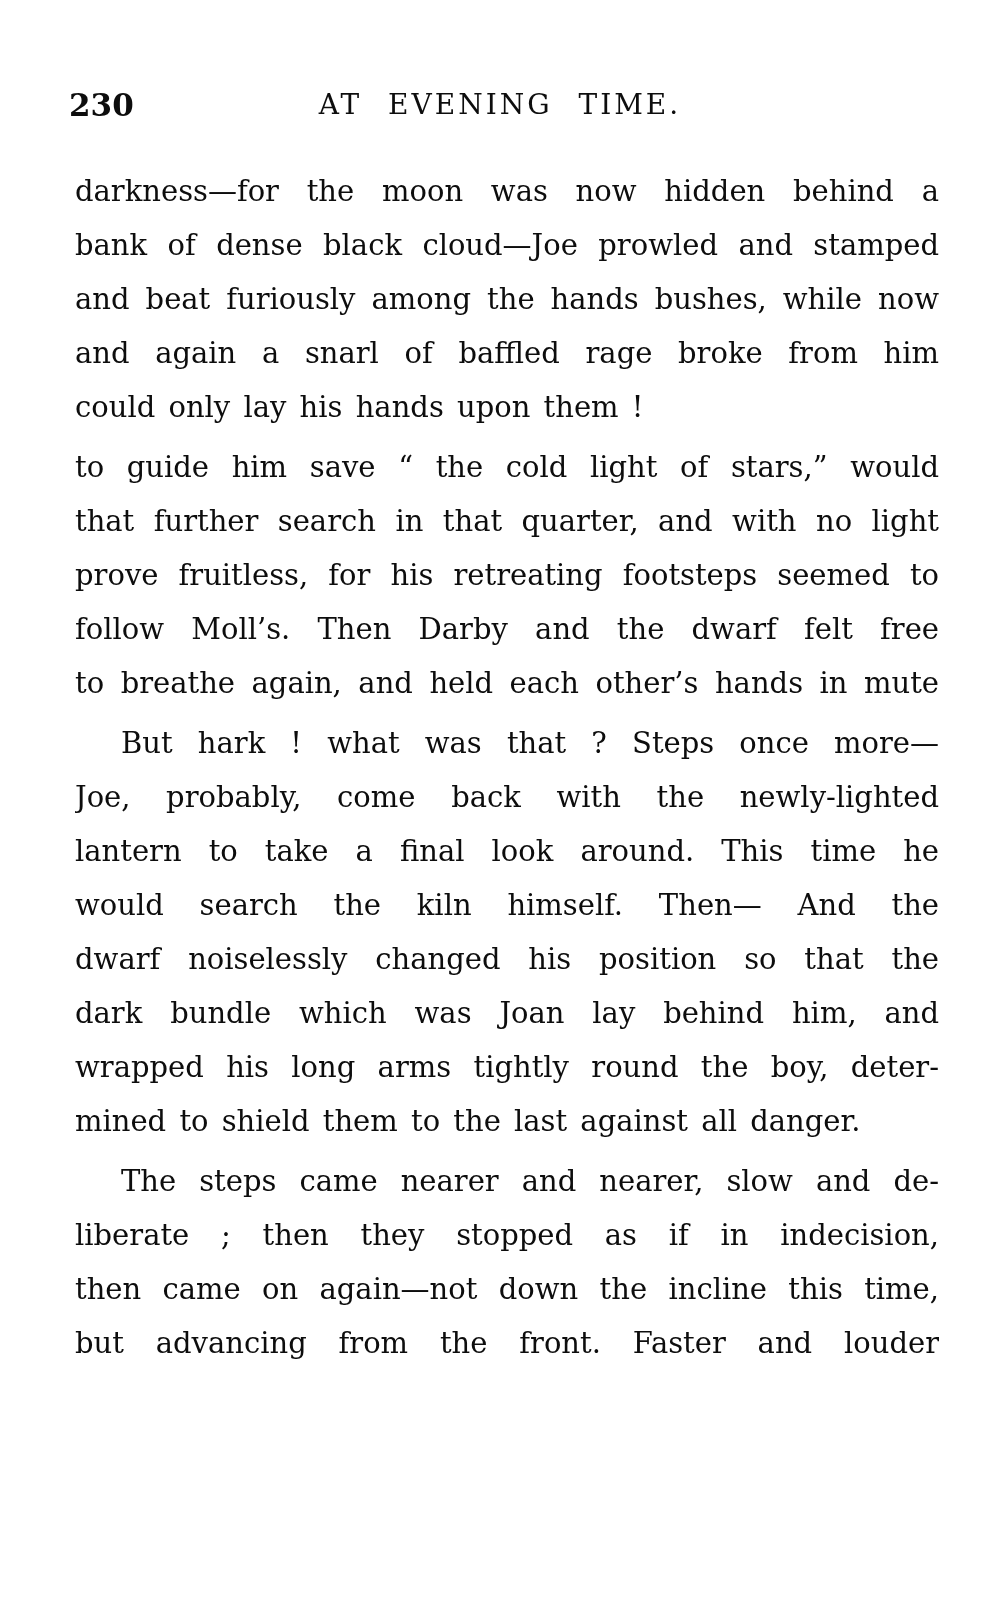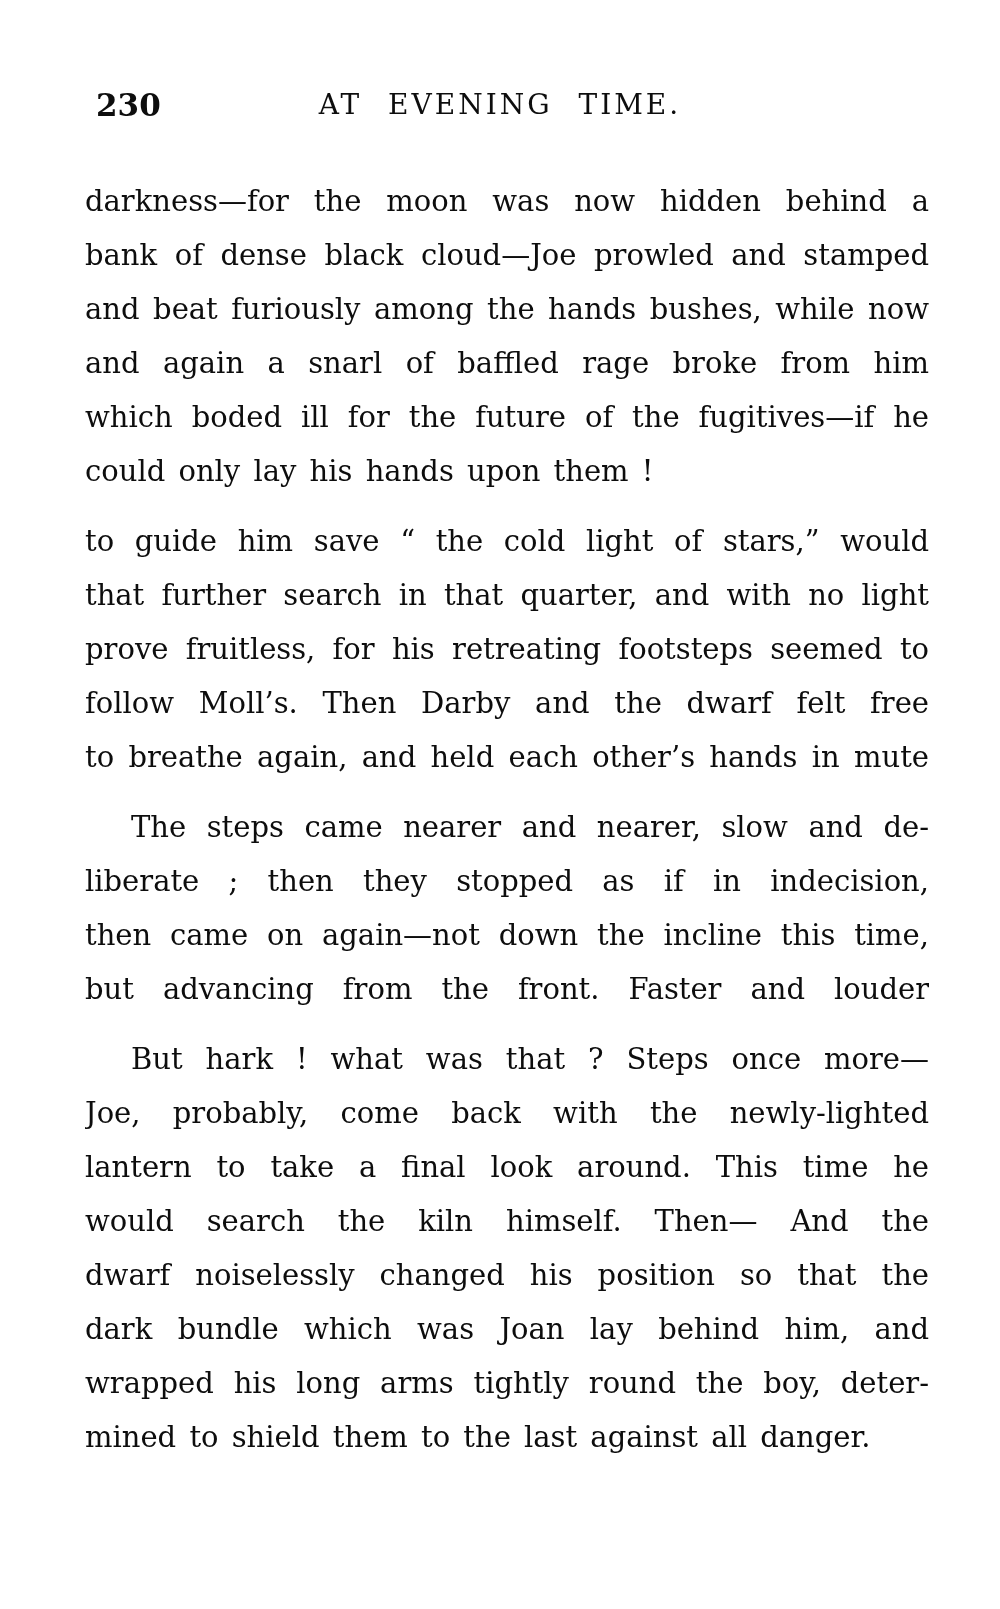--- a/index.html
+++ b/index.html
@@ -19,42 +19,41 @@
     right: 0;
     height: 42px;
   }
   .pagenum {
     position: absolute;
     left: 69px;
     top: 0;
     font-size: 31px;
     font-weight: bold;
     line-height: 38px;
-    margin-left: 27px;
   }
   .headtitle {
     position: absolute;
     left: 0;
     right: 0;
     top: 0;
     text-align: center;
     font-size: 28px;
     font-weight: normal;
     letter-spacing: 3px;
     word-spacing: 14px;
     line-height: 38px;
   }
   .textblock {
     position: absolute;
     left: 69px;
     top: 158px;
     width: 876px;
     font-size: 29px;
   }
-  .para { margin: 16px; padding: 0; }
+  .para { margin: 6px; padding: 0; }
   .line {
     height: 54px;
     line-height: 54px;
     text-align: justify;
     text-align-last: justify;
     -moz-text-align-last: justify;
     word-spacing: 4px;
     white-space: normal;
     overflow: hidden;
   }
@@ -71,44 +70,43 @@
     <div class="headtitle">AT EVENING TIME.</div>
   </div>
 
   <div class="textblock">
 
     <div class="para">
       <div class="line">darkness—for the moon was now hidden behind a</div>
       <div class="line">bank of dense black cloud—Joe prowled and stamped</div>
       <div class="line">and beat furiously among the hands bushes, while now</div>
       <div class="line">and again a snarl of baffled rage broke from him</div>
-      <div class="line">which boded ill for the future of the fugitives—if he</div>
       <div class="line parend">could only lay his hands upon them !</div>
     </div>
 
     <div class="para">
       <div class="line">to guide him save “ the cold light of stars,” would</div>
       <div class="line">that further search in that quarter, and with no light</div>
       <div class="line">prove fruitless, for his retreating footsteps seemed to</div>
       <div class="line">follow Moll’s.  Then Darby and the dwarf felt free</div>
       <div class="line">to breathe again, and held each other’s hands in mute</div>
-    </div>
-
-    <div class="para">
-      <div class="line indent">The steps came nearer and nearer, slow and de-</div>
-      <div class="line">liberate ;  then they stopped as if in indecision,</div>
-      <div class="line">then came on again—not down the incline this time,</div>
-      <div class="line">but advancing from the front.  Faster and louder</div>
     </div>
 
     <div class="para">
       <div class="line indent">But hark !  what was that ?  Steps once more—</div>
       <div class="line">Joe, probably, come back with the newly-lighted</div>
       <div class="line">lantern to take a final look around.  This time he</div>
       <div class="line">would search the kiln himself.  Then—  And the</div>
       <div class="line">dwarf noiselessly changed his position so that the</div>
       <div class="line">dark bundle which was Joan lay behind him, and</div>
       <div class="line">wrapped his long arms tightly round the boy, deter-</div>
       <div class="line parend">mined to shield them to the last against all danger.</div>
     </div>
 
+    <div class="para">
+      <div class="line indent">The steps came nearer and nearer, slow and de-</div>
+      <div class="line">liberate ;  then they stopped as if in indecision,</div>
+      <div class="line">then came on again—not down the incline this time,</div>
+      <div class="line">but advancing from the front.  Faster and louder</div>
+    </div>
+
   </div>
 </div>
 
 </body></html>

